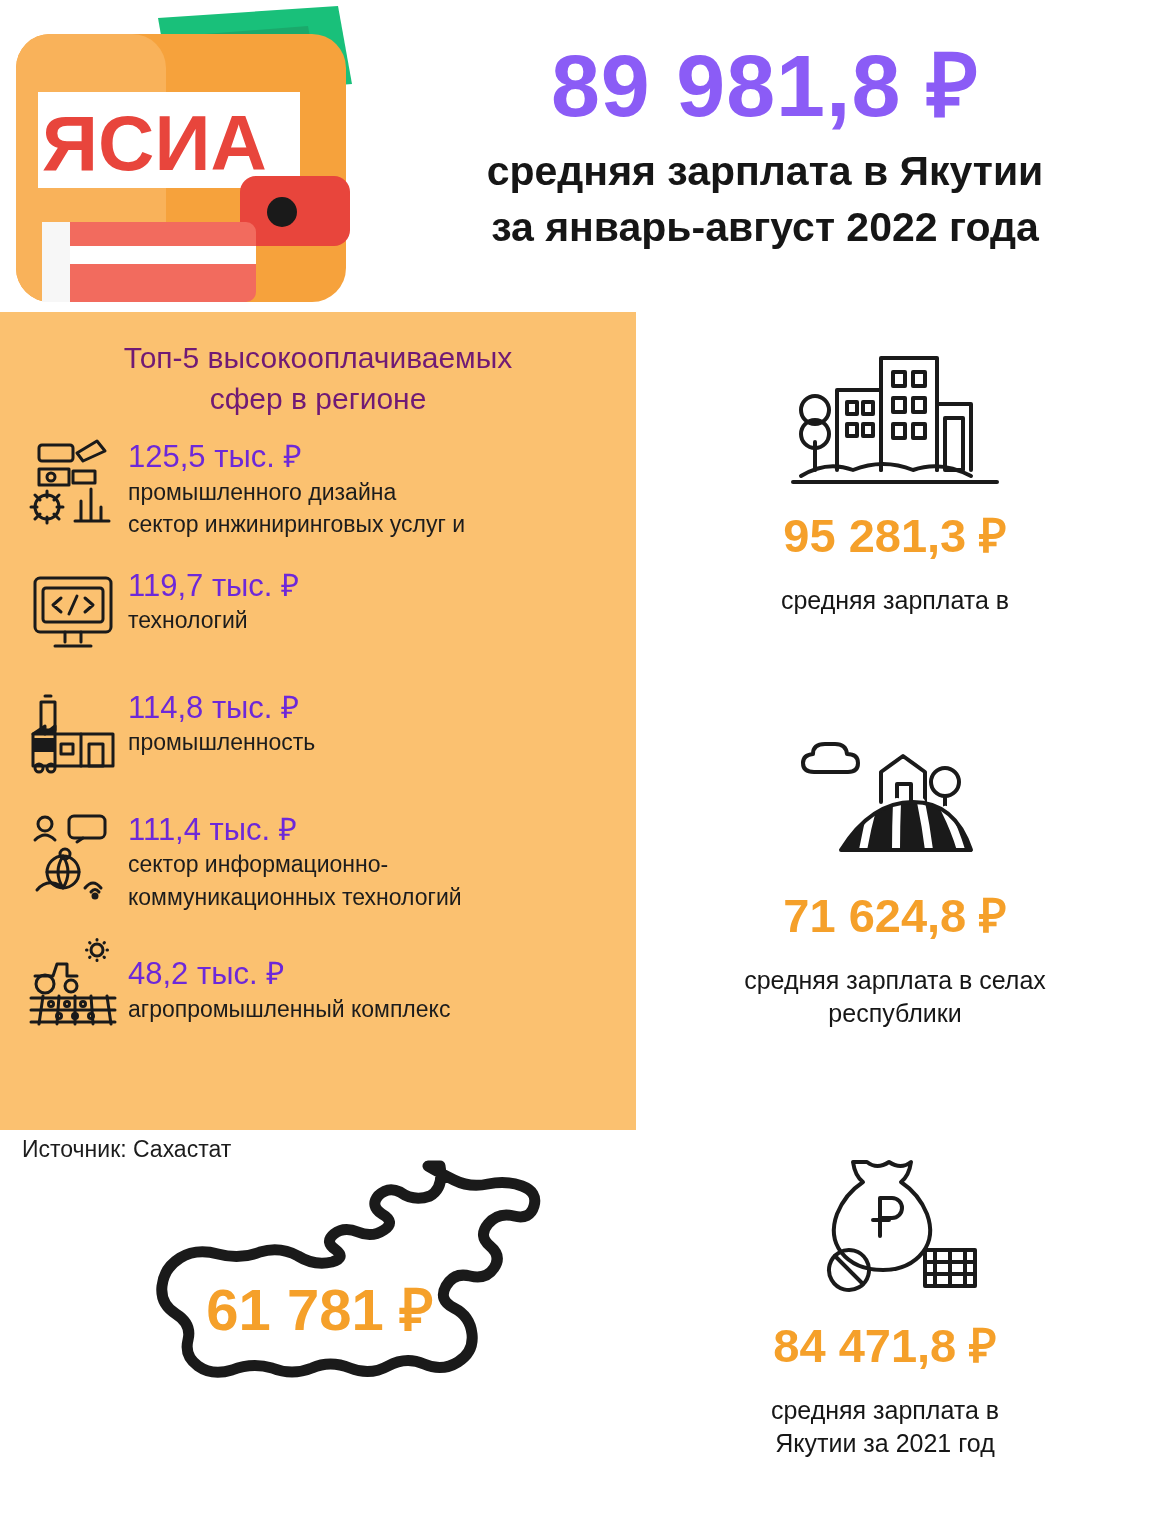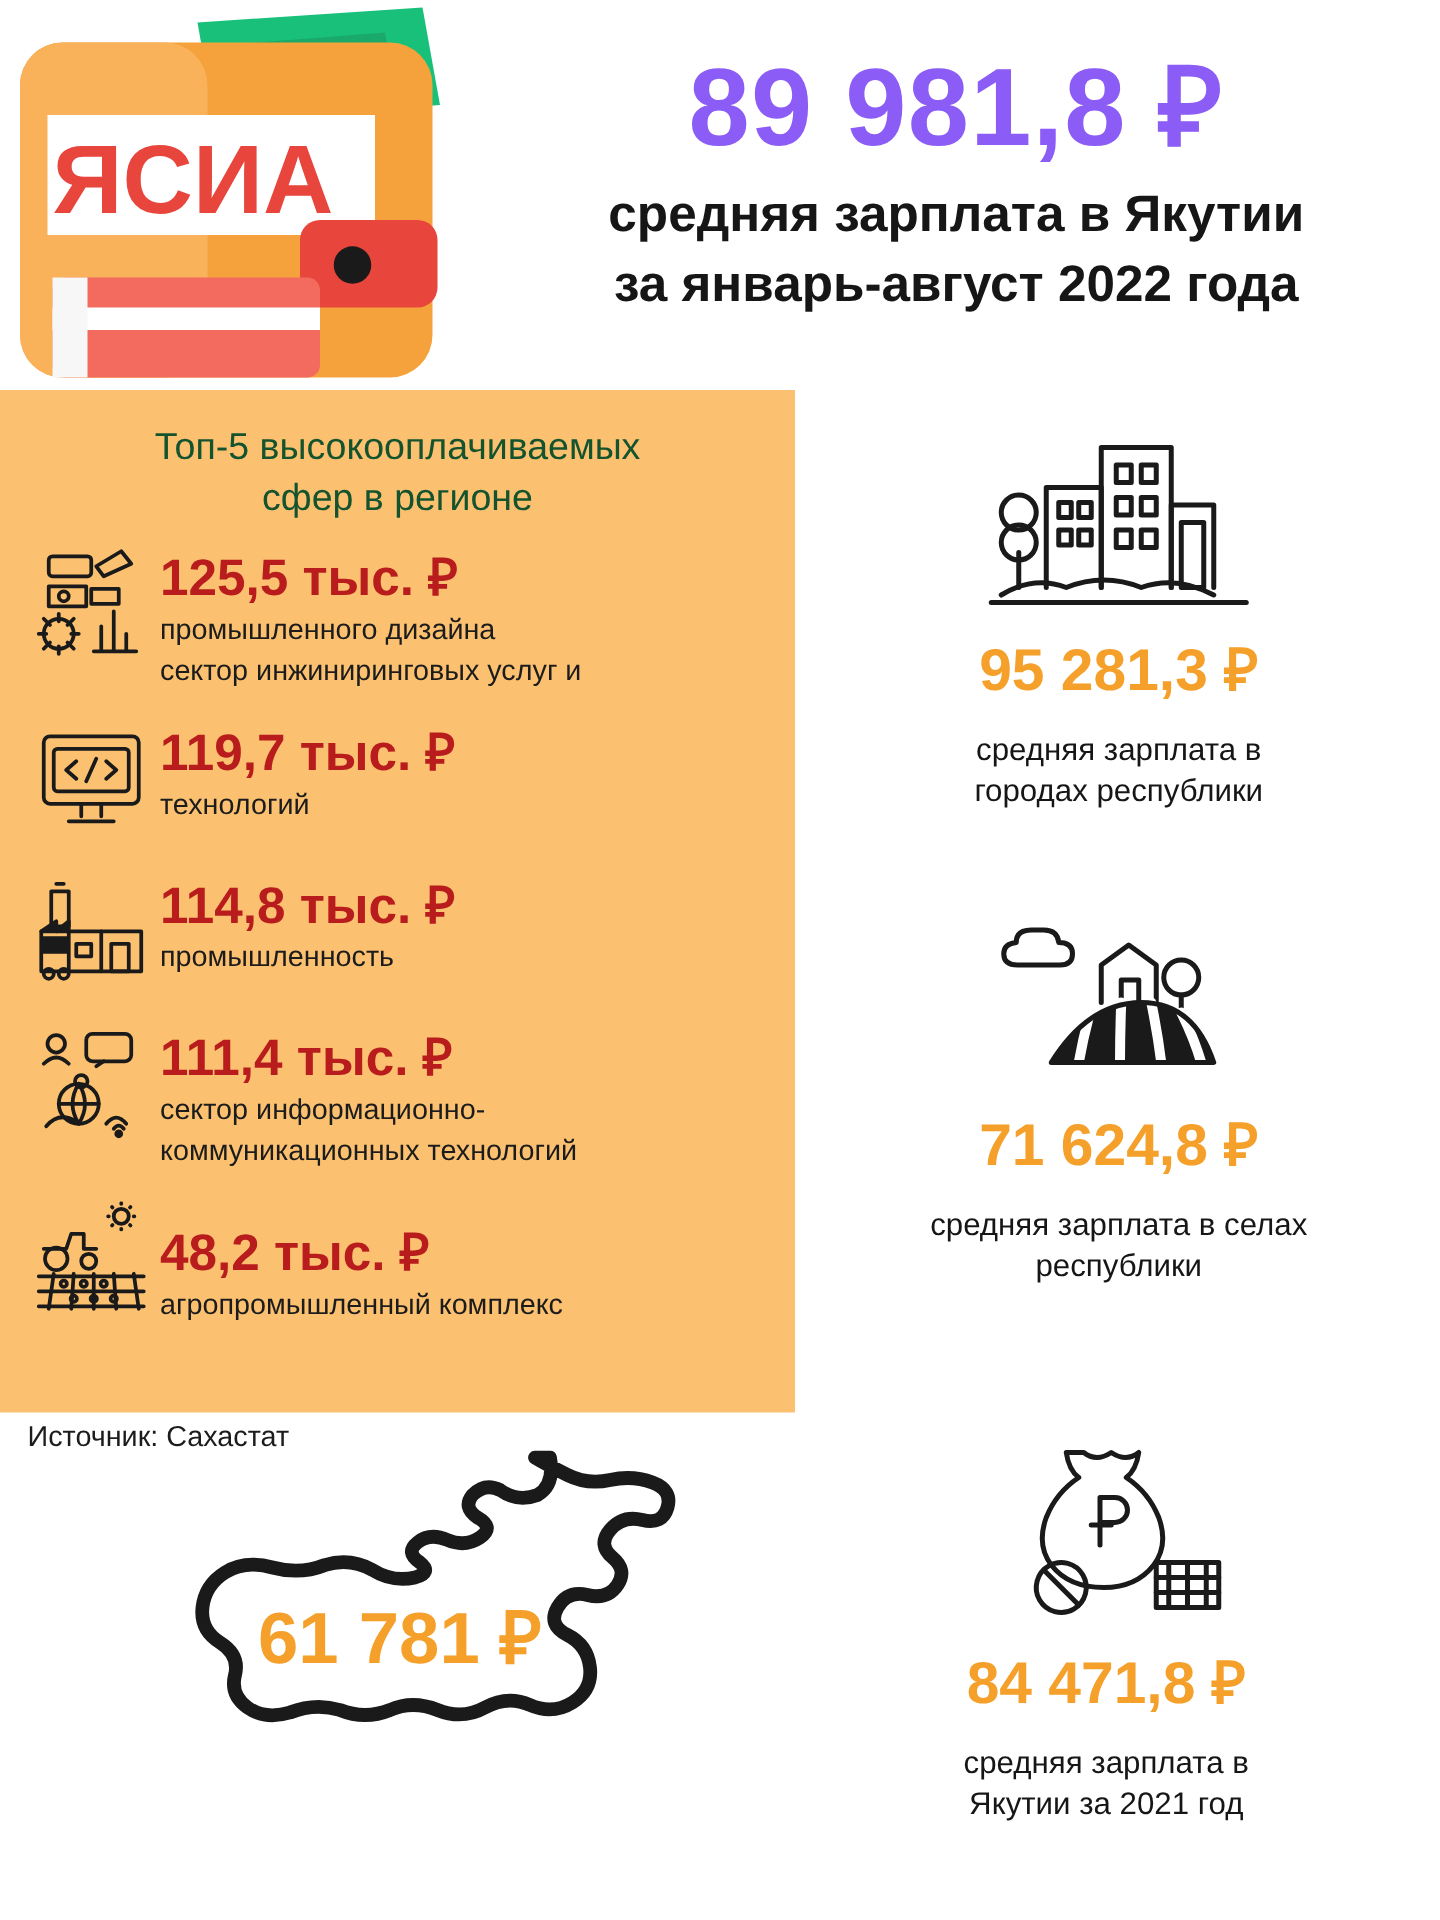--- a/index.html
+++ b/index.html
@@ -57,21 +57,21 @@
     left: 0px;
     top: 312px;
     width: 636px;
     height: 818px;
     background: #FBC170;
   }
   .panel-title {
     text-align: center;
     font-size: 30px;
     font-weight: 500;
-    color: #14532d;
+    color: #701a75;
     line-height: 1.35;
     padding-top: 26px;
   }
   .sector-list {
     margin-top: 14px;
   }
   .sector {
     display: flex;
     align-items: flex-start;
     padding: 0 22px 0 18px;
@@ -79,23 +79,23 @@
   }
   .sector .ic {
     flex: 0 0 110px;
     height: 100px;
     display: flex;
     align-items: center;
     justify-content: center;
   }
   .sector .txt { flex: 1; padding-top: 6px; }
   .sector .amount {
-    font-size: 41px;
-    font-weight: 700;
-    color: #b91c1c;
+    font-size: 31px;
+    font-weight: 400;
+    color: #6d28d9;
     line-height: 1.15;
   }
   .sector .label {
     font-size: 23px;
     color: #1c1c1c;
     line-height: 1.28;
     margin-top: 3px;
   }
   .sector.s5 .txt { padding-top: 22px; }
 
@@ -344,21 +344,20 @@
       <circle cx="30" cy="80" r="14"></circle>
       <circle cx="30" cy="104" r="14"></circle>
       <path d="M30 112 v28"></path>
       <path d="M16 146 q26 -16 52 -6 q30 -12 60 0 q28 -10 58 6"></path>
       <path d="M8 152 h204"></path>
     </svg>
   </div>
   <div class="value">95 281,3 ₽</div>
   <div class="caption">
     <div>средняя зарплата в</div>
-    <div>городах республики</div>
   </div>
 </div>
 
 <div class="stat" id="stat-village">
   <div class="icon-wrap">
     <svg width="220" height="180" viewBox="0 0 220 180" fill="none" stroke="#1a1a1a" stroke-width="4" stroke-linecap="round" stroke-linejoin="round">
       <path d="M40 34 q-12 0 -12 10 q-10 1 -10 9 q0 9 11 9 h34 q10 0 10 -9 q0 -9 -11 -9 q-1 -10 -12 -10 z"></path>
       <path d="M96 92 V62 l22 -16 l22 16 V92"></path>
       <path d="M112 92 V74 h14 v18"></path>
       <path d="M146 72 a14 14 0 1 1 28 0 a14 14 0 0 1 -28 0"></path>

